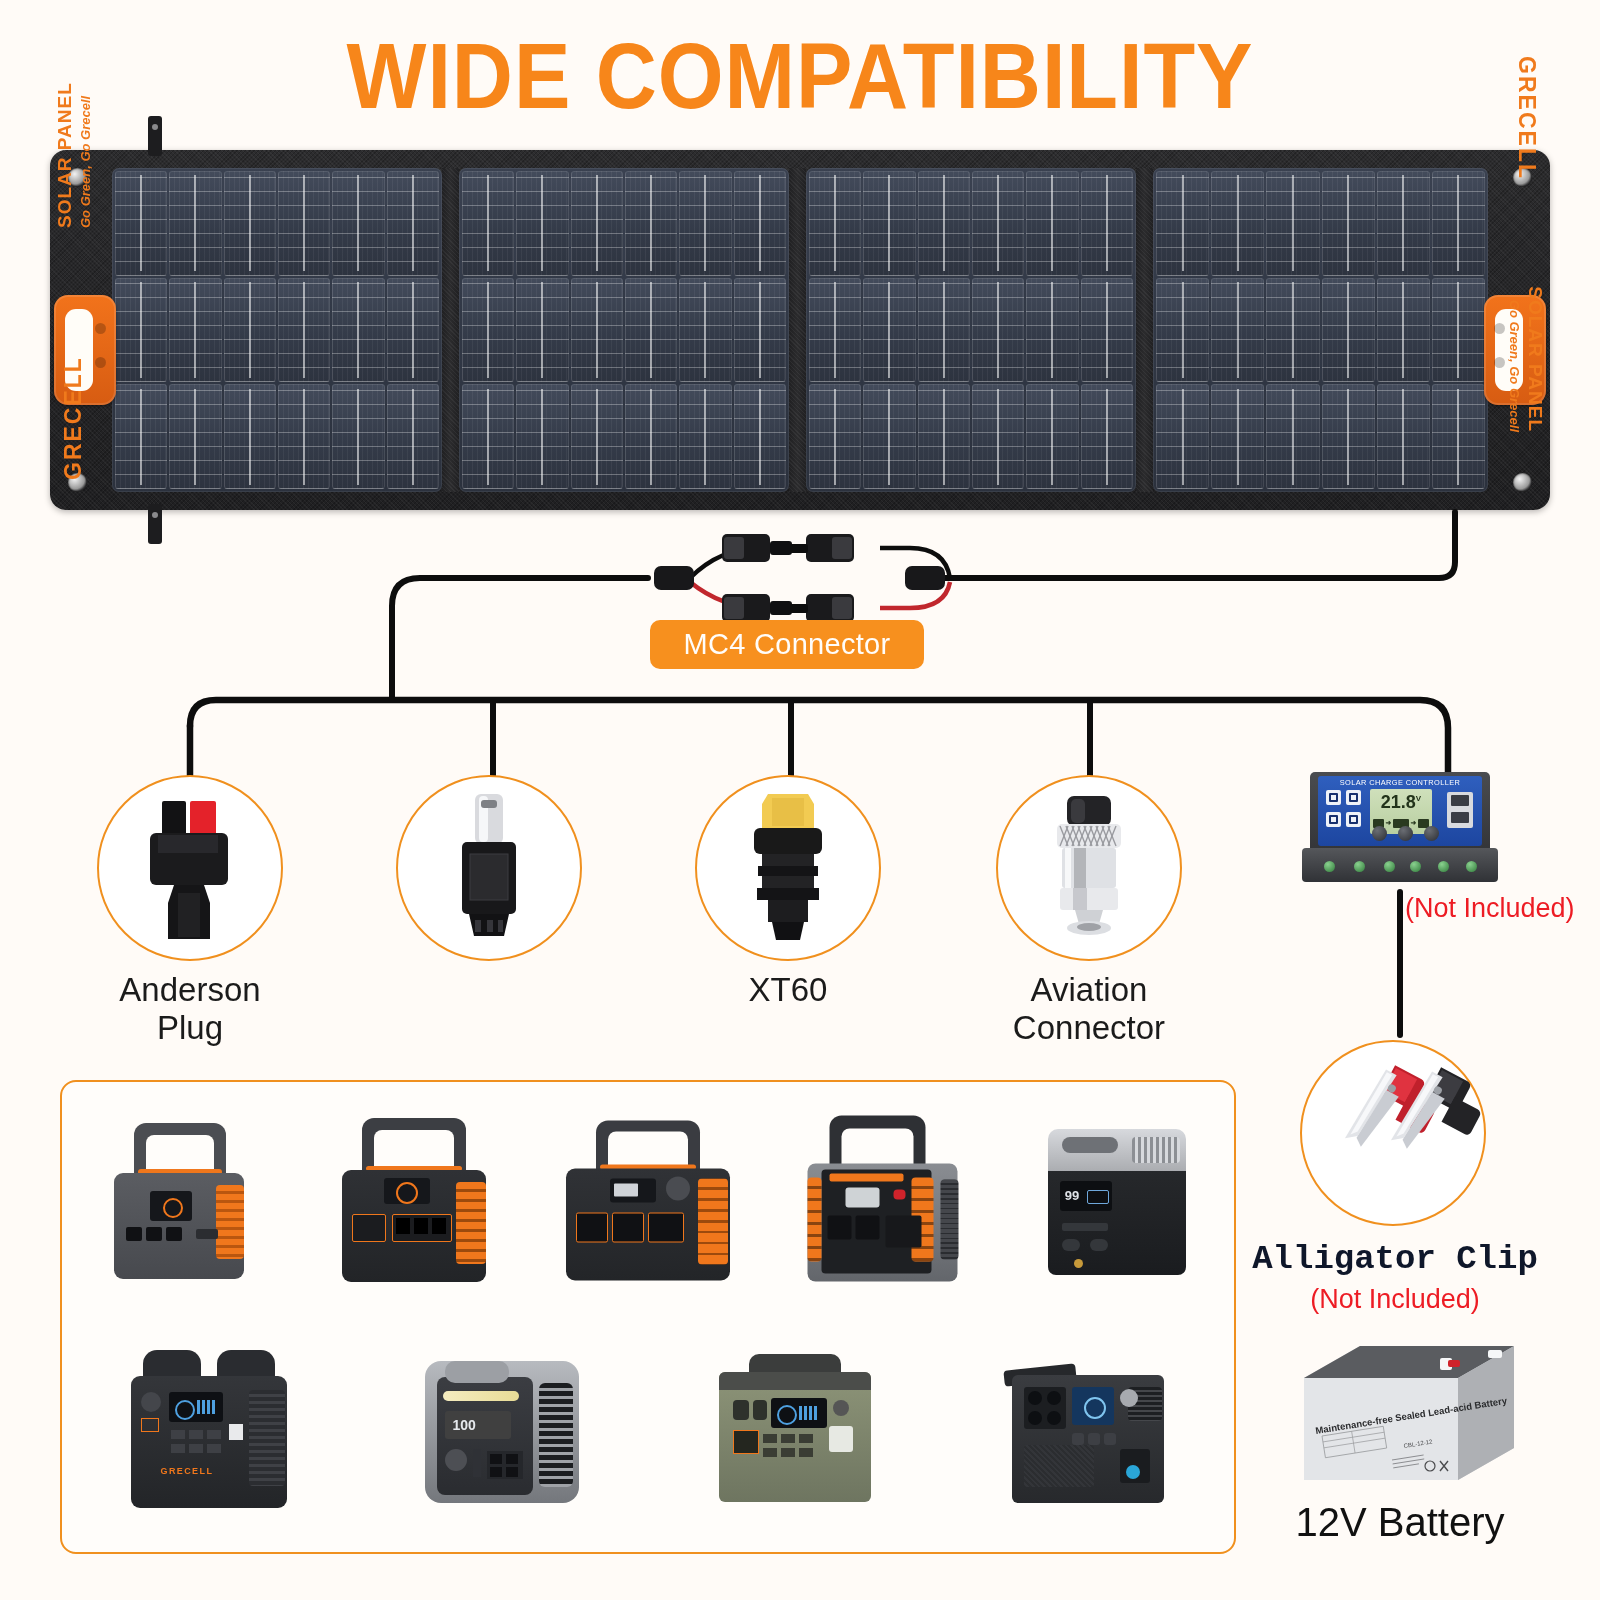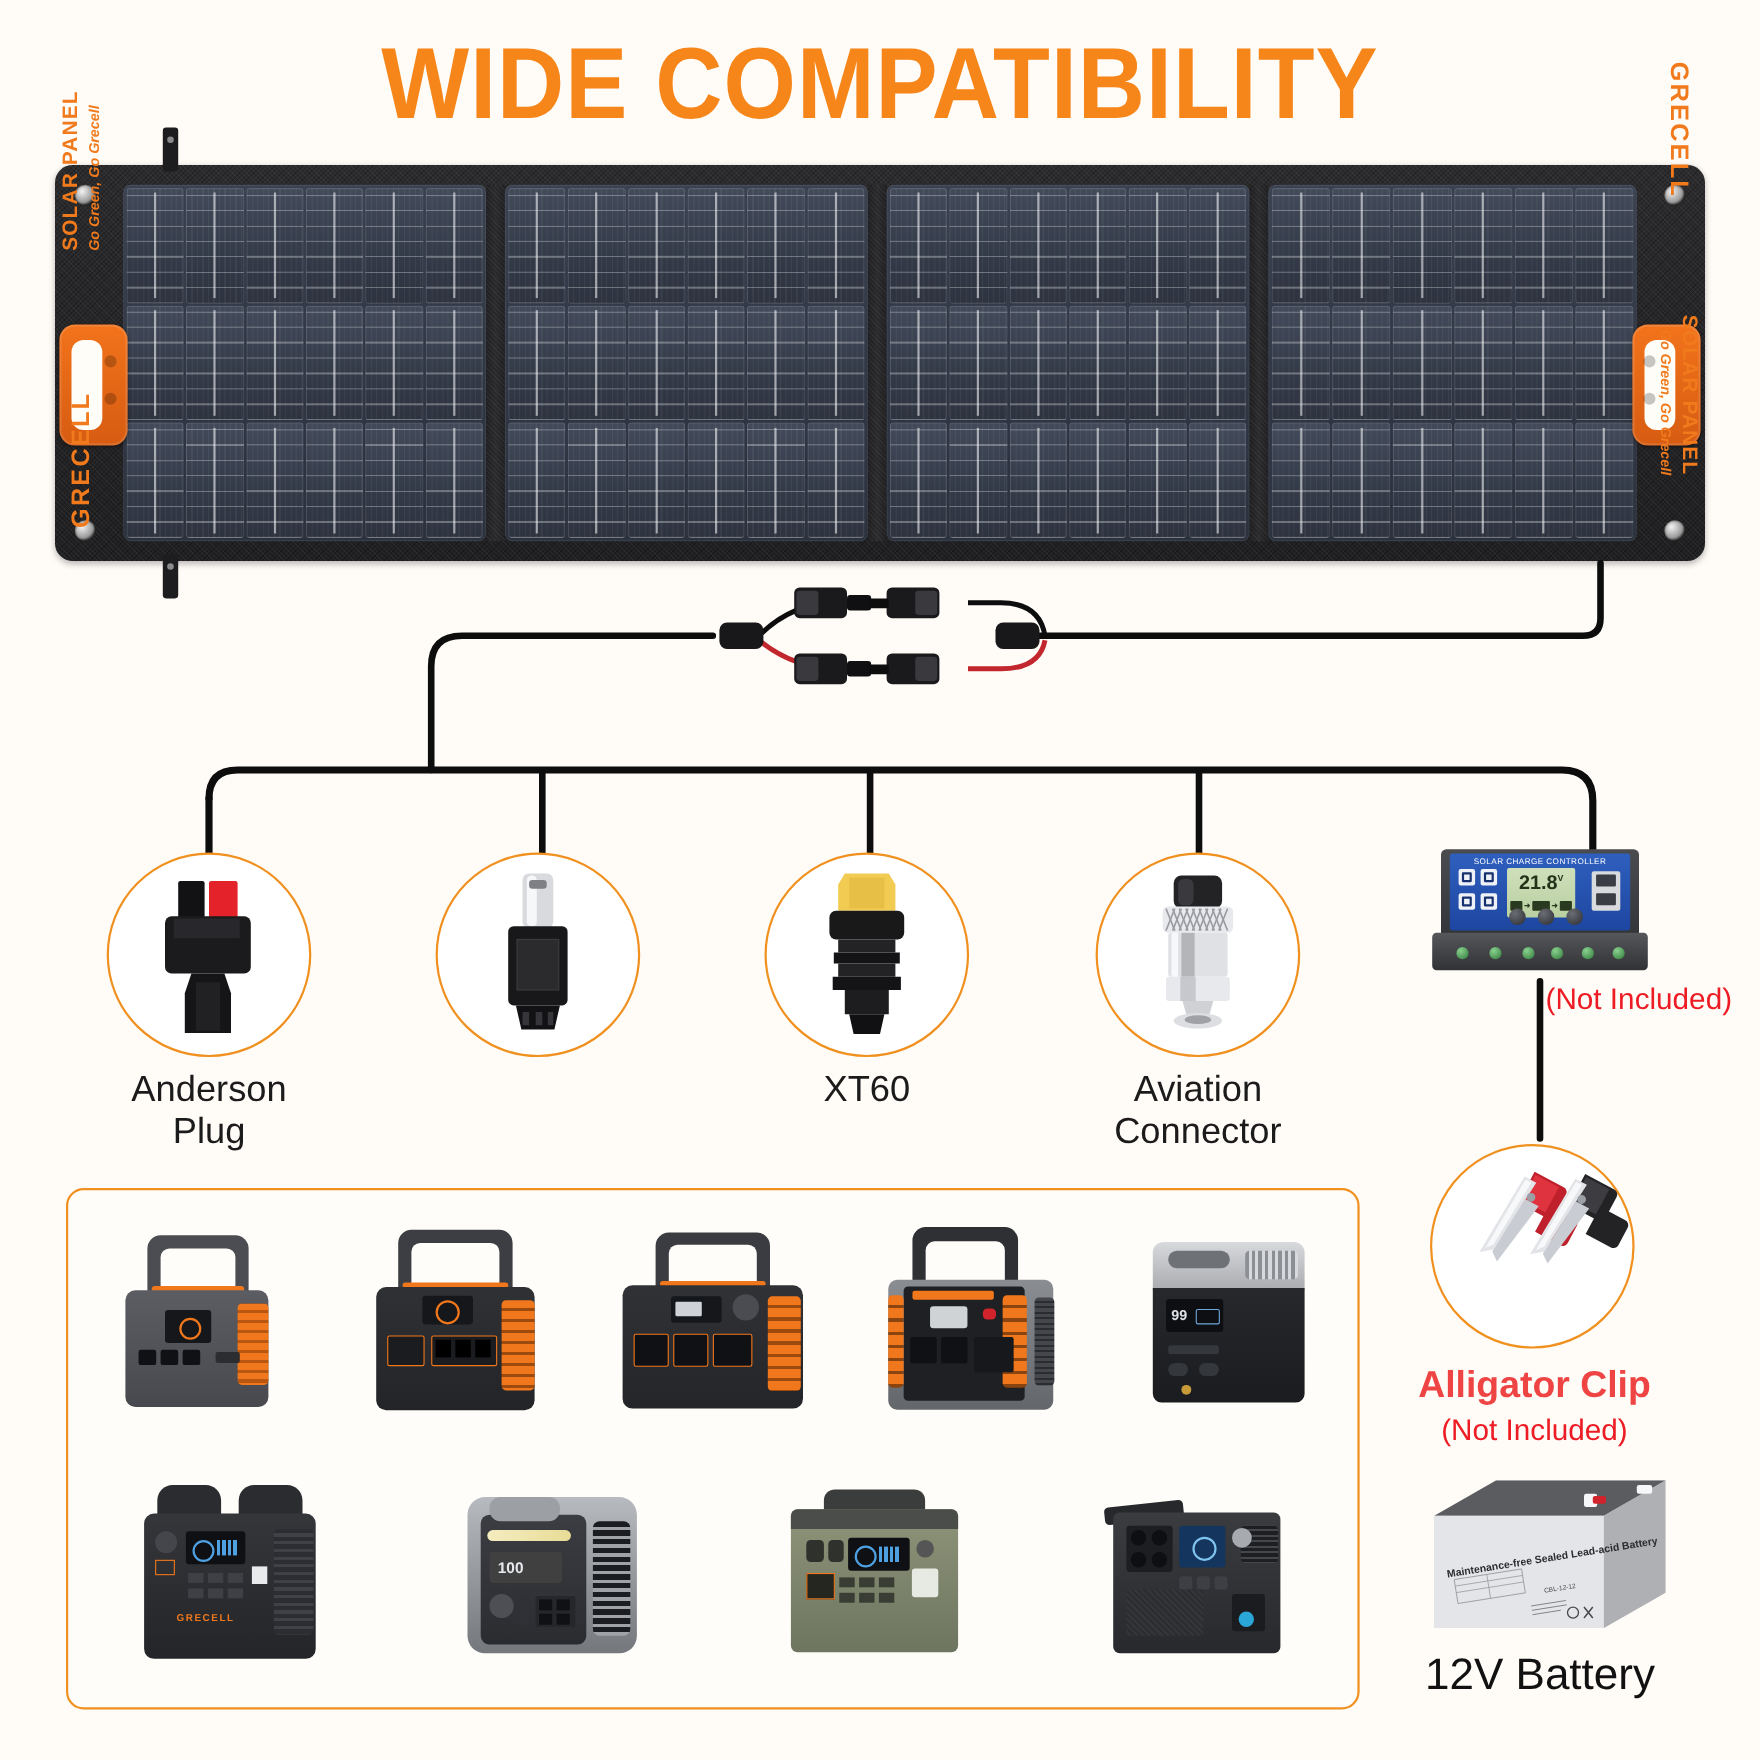--- a/index.html
+++ b/index.html
@@ -145,21 +145,21 @@
   .ctrl .base .led{position:absolute;top:13px;width:11px;height:11px;border-radius:50%;background:radial-gradient(circle at 35% 30%,#8ad18f,#2f7a39);}
 
   .notinc{
     position:absolute;color:#ED1C24;font-size:27px;white-space:nowrap;
   }
 
   
   .alli{position:absolute;left:1300px;top:1040px;width:186px;height:186px;}
   .alli .ring{position:absolute;inset:0;border-radius:50%;border:2.4px solid #F0901E;background:#fff;}
   .alli-cap{position:absolute;left:1250px;top:1240px;width:290px;text-align:center;}
-  .alli-cap .t1{font-size:34px;font-weight:700;color:#ef4444;}
+  .alli-cap .t1{font-size:34px;font-weight:700;color:#0f172a;font-family:Liberation Mono, monospace;}
   .alli-cap .t2{font-size:27px;color:#ED1C24;margin-top:6px;}
 
   
   .batt{position:absolute;left:1282px;top:1330px;width:250px;height:170px;}
   .batt-cap{position:absolute;left:1250px;top:1500px;width:300px;text-align:center;font-size:40px;color:#111;}
 
   
   .gallery{
     position:absolute;left:60px;top:1080px;width:1172px;height:470px;
     border:2.6px solid #F0901E;border-radius:16px;background:#fffdfa;
@@ -340,20 +340,21 @@
 
       <rect x="722" y="594" width="48" height="28" rx="5" fill="#1a1a1c"></rect>
       <rect x="724" y="597" width="20" height="22" rx="3" fill="#3a3a3e"></rect>
       <rect x="770" y="601" width="22" height="14" rx="3" fill="#101012"></rect>
       <rect x="806" y="594" width="48" height="28" rx="5" fill="#1a1a1c"></rect>
       <rect x="832" y="597" width="20" height="22" rx="3" fill="#3a3a3e"></rect>
       <rect x="790" y="604" width="18" height="9" rx="2" fill="#0d0d0d"></rect>
     </g>
   </svg>
 
+  <div class="mc4-badge">MC4 Connector</div>
 
   <div class="conn" style="left:97px;top:775px;">
     <div class="ring"></div>
     <div class="art">
       <svg width="120" height="150" viewBox="0 0 120 150">
         <rect x="32" y="8" width="24" height="34" rx="2" fill="#121214"></rect>
         <rect x="60" y="8" width="26" height="34" rx="2" fill="#E4222A"></rect>
         <path d="M26,40 h66 a6,6 0 0 1 6,6 v40 a6,6 0 0 1 -6,6 h-66 a6,6 0 0 1 -6,-6 v-40 a6,6 0 0 1 6,-6 z" fill="#1b1b1d"></path>
         <path d="M28,42 h60 v18 h-60 z" fill="#2e2e31" opacity=".75"></path>
         <path d="M44,92 h30 l6,18 v36 h-42 v-36 z" fill="#151517"></path>

